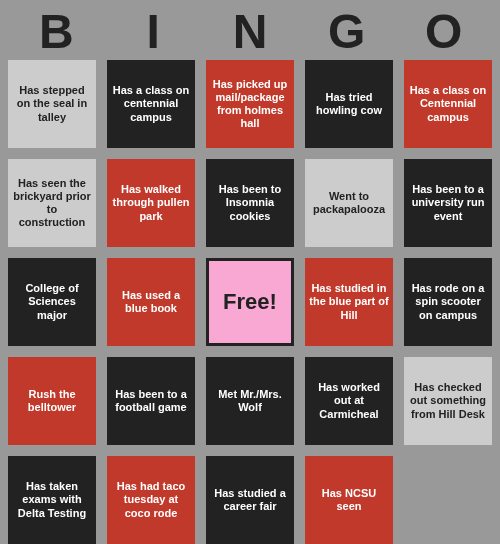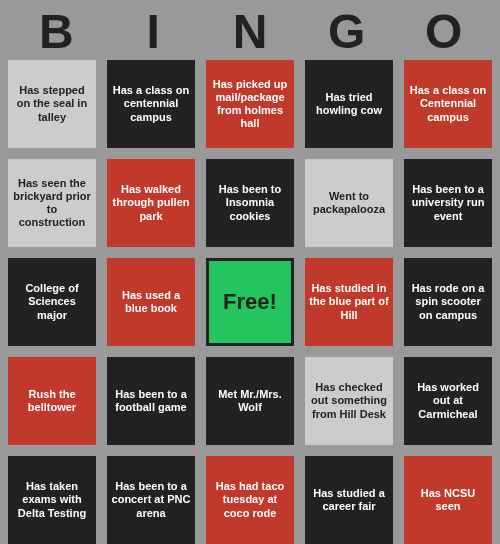--- a/index.html
+++ b/index.html
@@ -45,21 +45,21 @@
       font-size: 11px;
       font-weight: 600;
       padding: 4px;
       line-height: 1.2;
       color: #fff;
     }
     .cell-dark { background: #222; color: #fff; }
     .cell-red { background: #c0392b; color: #fff; }
     .cell-light { background: #ccc; color: #222; }
     .cell-free {
-      background: #22c55e;
+      background: #f9a8d4;
       color: #222;
       font-size: 22px;
       font-weight: bold;
       border: 3px solid #222;
     }
   </style>
 </head>
 <body>
 
 <div class="bingo-card">
@@ -82,21 +82,20 @@
       <div class="bingo-cell cell-light">Went to packapalooza</div>
       <div class="bingo-cell cell-dark">Has been to a university run event</div>
       <div class="bingo-cell cell-dark">College of Sciences major</div>
       <div class="bingo-cell cell-red">Has used a blue book</div>
       <div class="bingo-cell cell-free">Free!</div>
       <div class="bingo-cell cell-red">Has studied in the blue part of Hill</div>
       <div class="bingo-cell cell-dark">Has rode on a spin scooter on campus</div>
       <div class="bingo-cell cell-red">Rush the belltower</div>
       <div class="bingo-cell cell-dark">Has been to a football game</div>
       <div class="bingo-cell cell-dark">Met Mr./Mrs. Wolf</div>
+      <div class="bingo-cell cell-dark">Has worked out at Carmicheal</div>
       <div class="bingo-cell cell-light">Has checked out something from Hill Desk</div>
-      <div class="bingo-cell cell-dark">Has worked out at Carmicheal</div>
       <div class="bingo-cell cell-dark">Has taken exams with Delta Testing</div>
-      <div class="bingo-cell cell-dark">Has been to a concert at PNC arena</div>
       <div class="bingo-cell cell-red">Has had taco tuesday at coco rode</div>
       <div class="bingo-cell cell-dark">Has studied a career fair</div>
       <div class="bingo-cell cell-red">Has NCSU seen</div>
     </div>
 </div>
 
 </body></html>

